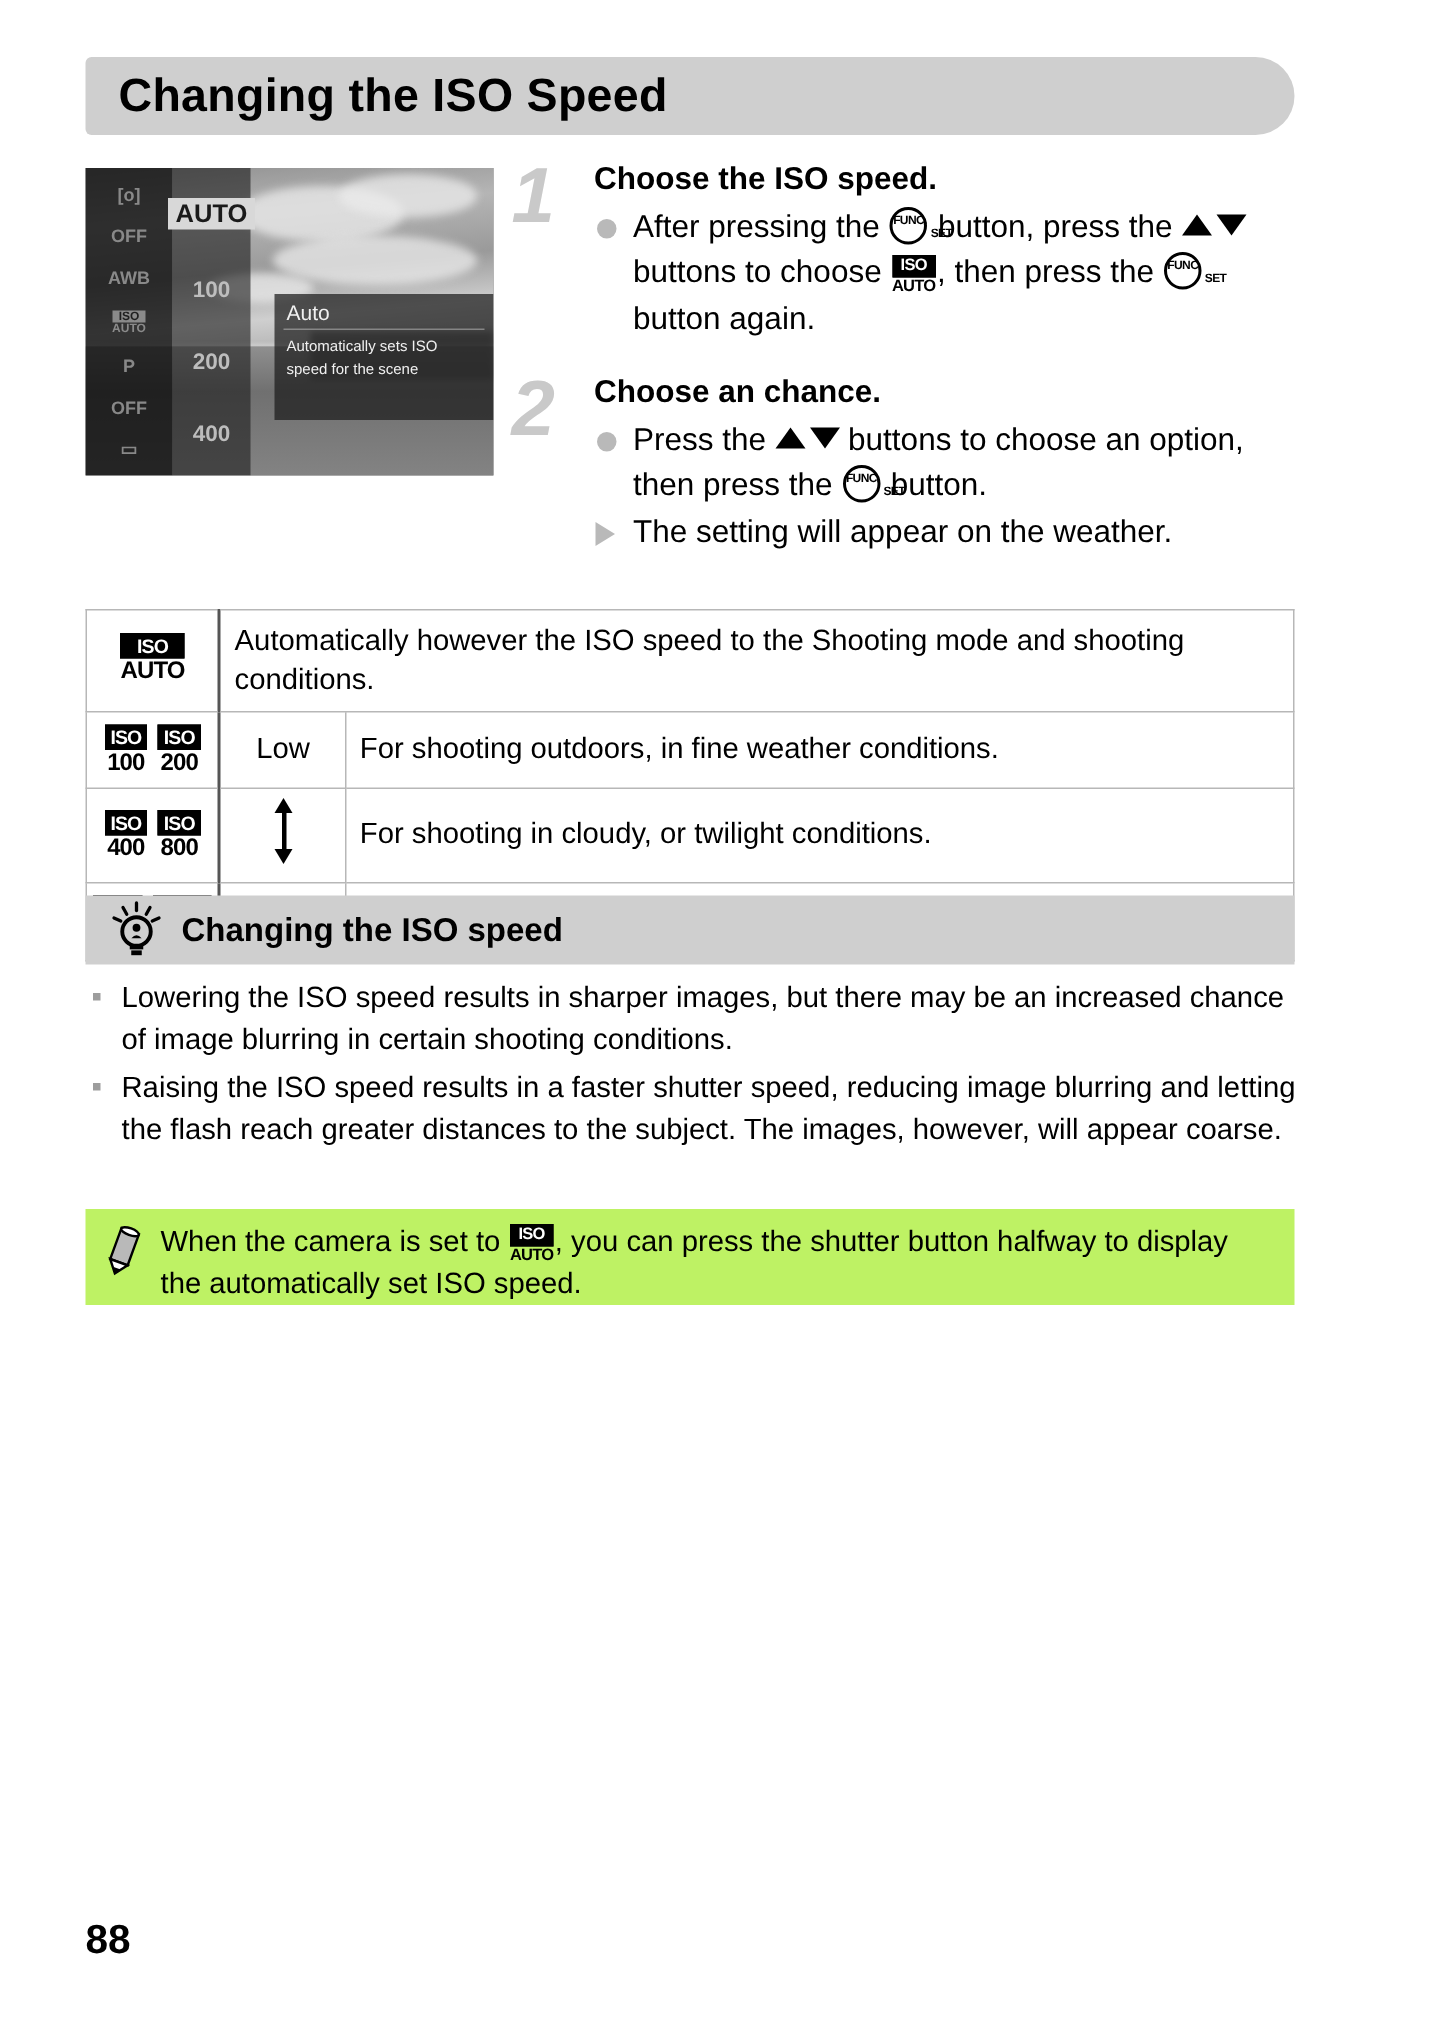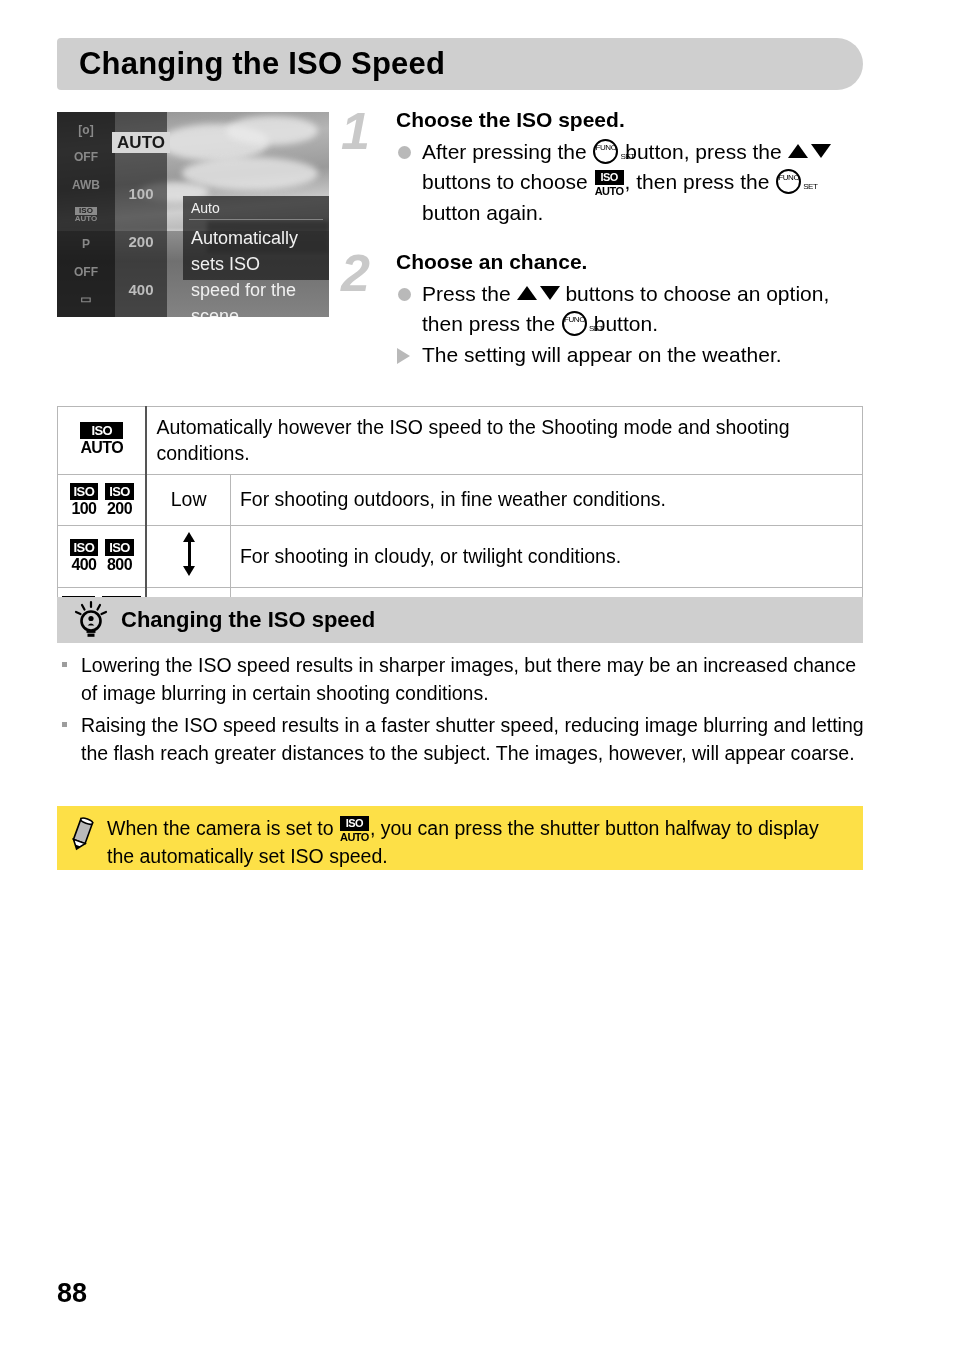--- a/index.html
+++ b/index.html
@@ -84,21 +84,21 @@
     width:146px; height:84px;
     background: rgba(28,28,28,.72);
   }
   .lcd-panel-title {
     color:#f0f0f0; font-size:14px; padding:5px 8px 4px 8px; line-height:1;
   }
   .lcd-panel-rule {
     height:1px; background: rgba(200,200,200,.5); margin:0 6px;
   }
   .lcd-panel-desc {
-    color:#f0f0f0; font-size:18px; padding:5px 8px; line-height:1.45;
+    color:#f0f0f0; font-size:10px; padding:5px 8px; line-height:1.45;
   }
   .lcd-isoico {
     display:inline-block; line-height:1; text-align:center;
     transform: translateY(1px);
   }
   .lcd-isoico .a { background:#9a9a9a; color:#1d1d1d; font-size:8px; font-weight:bold; display:block; padding:0 1px;}
   .lcd-isoico .b { color:#9a9a9a; font-size:8px; font-weight:bold; display:block; }
 
   
   .steps { position:absolute; left:341px; top:108px; width:525px; }
@@ -129,21 +129,21 @@
   }
 
   
   .ic-func {
     display:inline-block; vertical-align:-5px;
     width:25px; height:25px; border-radius:50%;
     border:2px solid #000; position:relative; margin:0 1px;
   }
   .ic-func i {
     position:absolute; left:0; right:0; text-align:center;
-    font-style:normal; font-weight:normal; font-family:"Liberation Sans", sans-serif;
+    font-style:normal; font-weight:bold; font-family:"Liberation Sans", sans-serif;
     letter-spacing:-0.4px;
   }
   .ic-func i.t { top:1px; font-size:8px; }
   .ic-func i.b { top:10px; font-size:8px;margin-left:25px; }
   .ic-up, .ic-dn {
     display:inline-block; width:0; height:0; vertical-align:1px;
   }
   .ic-up { border-left:10px solid transparent; border-right:10px solid transparent; border-bottom:14px solid #000; }
   .ic-dn { border-left:10px solid transparent; border-right:10px solid transparent; border-top:14px solid #000; margin-left:3px; }
 
@@ -224,21 +224,21 @@
     position:relative; padding-left:24px; font-size:19.5px; line-height:1.42;
     margin-bottom:5px;
   }
   .tip-item .sq {
     position:absolute; left:5px; top:10px; width:5px; height:5px; background:#9d9d9d;
   }
 
   
   .note {
     position:absolute; left:57px; top:806px; width:806px; height:64px;
-    background:#fde047; display:flex; align-items:flex-start; padding:9px 12px 0 10px;
+    background:#bef264; display:flex; align-items:flex-start; padding:9px 12px 0 10px;
   }
   .note-text {
     font-size:19.5px; line-height:1.38; margin-left:10px;
   }
 
   
   .pageno {
     position:absolute; left:57px; top:1278px;
     font-size:27px; font-weight:bold;
   }

